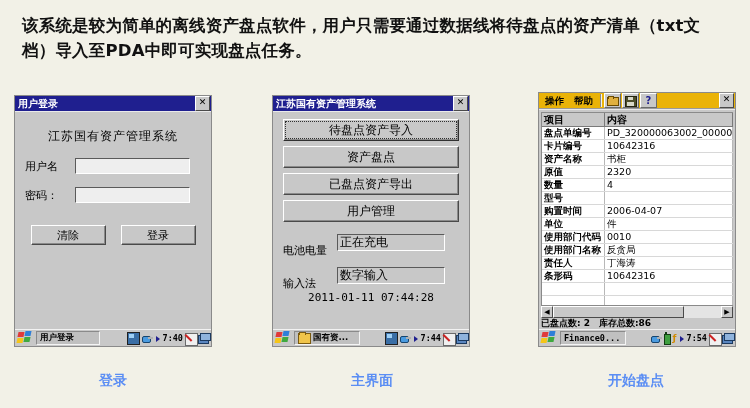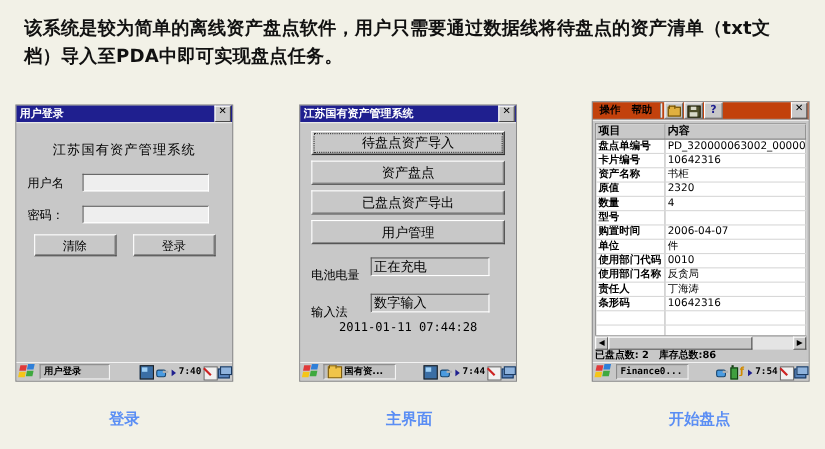--- a/index.html
+++ b/index.html
@@ -140,21 +140,21 @@
   }
   .finput{
     width:115px;height:16px;
     background:#eeeeee;
     border-top:1px solid #5a5a5a;border-left:1px solid #5a5a5a;
     border-right:1px solid #ffffff;border-bottom:1px solid #ffffff;
     box-sizing:border-box;
   }
   .btnrow{
     display:flex;justify-content:space-around;
-    margin:10px 8px 0 8px;
+    margin:22px 8px 0 8px;
   }
   .w95btn{
     background:#c8c8c8;
     border-top:1px solid #ffffff;border-left:1px solid #ffffff;
     border-right:1px solid #4a4a4a;border-bottom:1px solid #4a4a4a;
     box-shadow:inset -1px -1px 0 #8a8a8a;
     font-size:11px;color:#000;
     text-align:center;
     box-sizing:border-box;
     display:flex;align-items:center;justify-content:center;
@@ -181,21 +181,21 @@
     line-height:15px;
   }
   .datetime{
     text-align:center;font-size:11px;color:#000;
     font-family:"DejaVu Sans Mono","Liberation Mono",monospace;
   }
 
   
   .menubar{
     height:16px;flex:none;
-    background:#c2410c;
+    background:#eab308;
     display:flex;align-items:center;
     border-bottom:1px solid #9a9a9a;
     padding:1px 1px;box-sizing:border-box;
   }
   .menu-item{
     font-size:9.5px;font-weight:bold;color:#000;
     padding:0 5px;line-height:14px;white-space:nowrap;
   }
   .mb-sep{width:1px;height:13px;background:#8a8a8a;border-right:1px solid #f0f0f0;margin:0 2px;}
   .tbtn{

